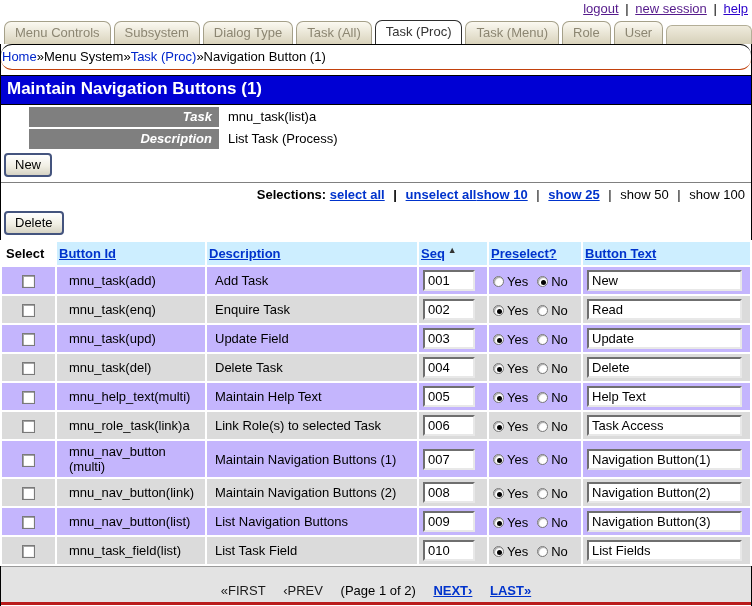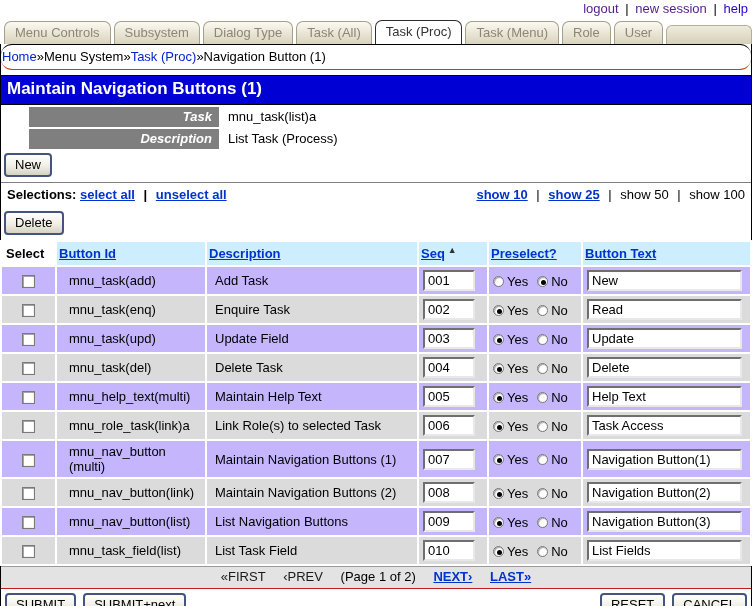--- a/index.html
+++ b/index.html
@@ -5,21 +5,21 @@
   * { box-sizing: border-box; }
   html,body { margin:0; padding:0; }
   body {
     width:752px; background:#fff; color:#000;
     font-family:"Liberation Sans", sans-serif; font-size:13px;
   }
 
   
   .top-links { text-align:right; padding:1px 4px 1px 0; }
   .top-links .sep { color:#000; margin:0 3px; }
-  .tl-link { cursor:pointer; }
+  .tl-link { text-decoration:underline; cursor:pointer; }
   .tl-visited { color:#551A8B; }
   .tl-help { color:#2A00CC; }
 
   
   .tabbar { display:flex; align-items:flex-end; padding-left:4px; height:27px; }
   .tab {
     background:linear-gradient(#FBF9F1,#D9D3BC);
     border:1px solid #A5A089; border-bottom:none;
     border-radius:7px 7px 0 0; color:#8C8672;
     padding:3px 10px 4px; margin-right:3px; white-space:nowrap; cursor:pointer;
@@ -58,21 +58,21 @@
   .push-btn {
     font-family:"Liberation Sans", sans-serif; font-size:13px; color:#000;
     background:linear-gradient(#FFFFFF,#F1EFE4 55%,#D6D3C4);
     border:2px solid #44547E; border-radius:4px;
     padding:2px 9px 3px; cursor:pointer;
   }
   .btn-row { padding:4px 3px 5px; background:#fff; }
 
   .selections-row {
     border-top:1px solid #808080; background:#fff;
-    display:flex; justify-content:space-between; padding:4px 6px 5px;
+    display:flex; justify-content:flex-end; padding:4px 6px 5px;
   }
   .bold { font-weight:bold; }
   .link { color:#0033CC; font-weight:bold; text-decoration:underline; cursor:pointer; }
   .plain-opt { color:#000; }
   .pipe { margin:0 5px; }
 
   table { border-collapse:separate; border-spacing:2px; width:752px; table-layout:fixed; background:#fff; margin-left:-1px; }
   col.c1{width:53px} col.c2{width:148px} col.c3{width:210px} col.c4{width:68px} col.c5{width:92px} col.c6{width:167px}
   th { padding:3px 2px 4px; font-weight:bold; }
   .th-select { background:#fff; text-align:left; padding-left:4px; }
@@ -107,22 +107,22 @@
   }
   .radio-no { margin-left:9px; }
   .rlabel { vertical-align:middle; }
   td.c-pre[data-state="Yes"] .radio-yes::after,
   td.c-pre[data-state="No"]  .radio-no::after {
     content:""; position:absolute; left:3px; top:3px; width:5px; height:5px;
     border-radius:50%; background:#000;
   }
 
   .pagination {
-    background:#E3E3E3; border-top:1px solid #9A9A9A; border-bottom:1px solid #b91c1c;
-    text-align:center; padding:2px 0 4px;
+    background:#E3E3E3; border-top:1px solid #9A9A9A; border-bottom:3px solid #b91c1c;
+    text-align:center; padding:16px 0 4px;
   }
   .pag-disabled { color:#1A1A1A; margin:0 7px; }
   .pag-info { color:#000; margin:0 7px; }
   .pag-link { color:#0033CC; font-weight:bold; text-decoration:underline; margin:0 7px; cursor:pointer; }
 
   .actions { display:flex; justify-content:space-between; padding:4px 4px 5px; background:#fff; }
   .actions-left, .actions-right { display:flex; gap:7px; }
 </style>
 </head>
 <body>

